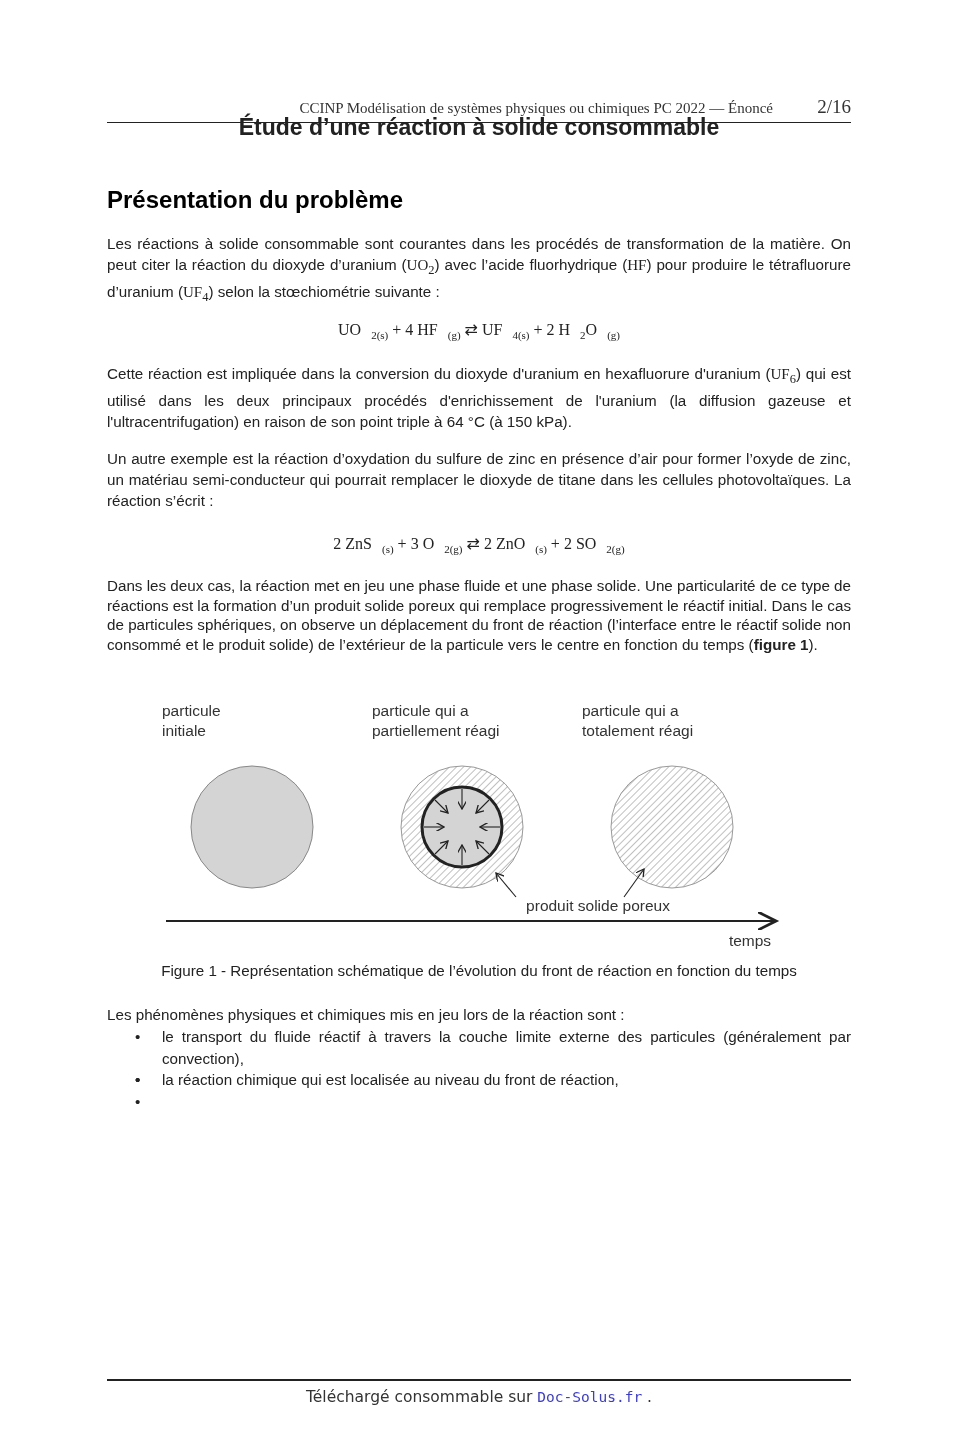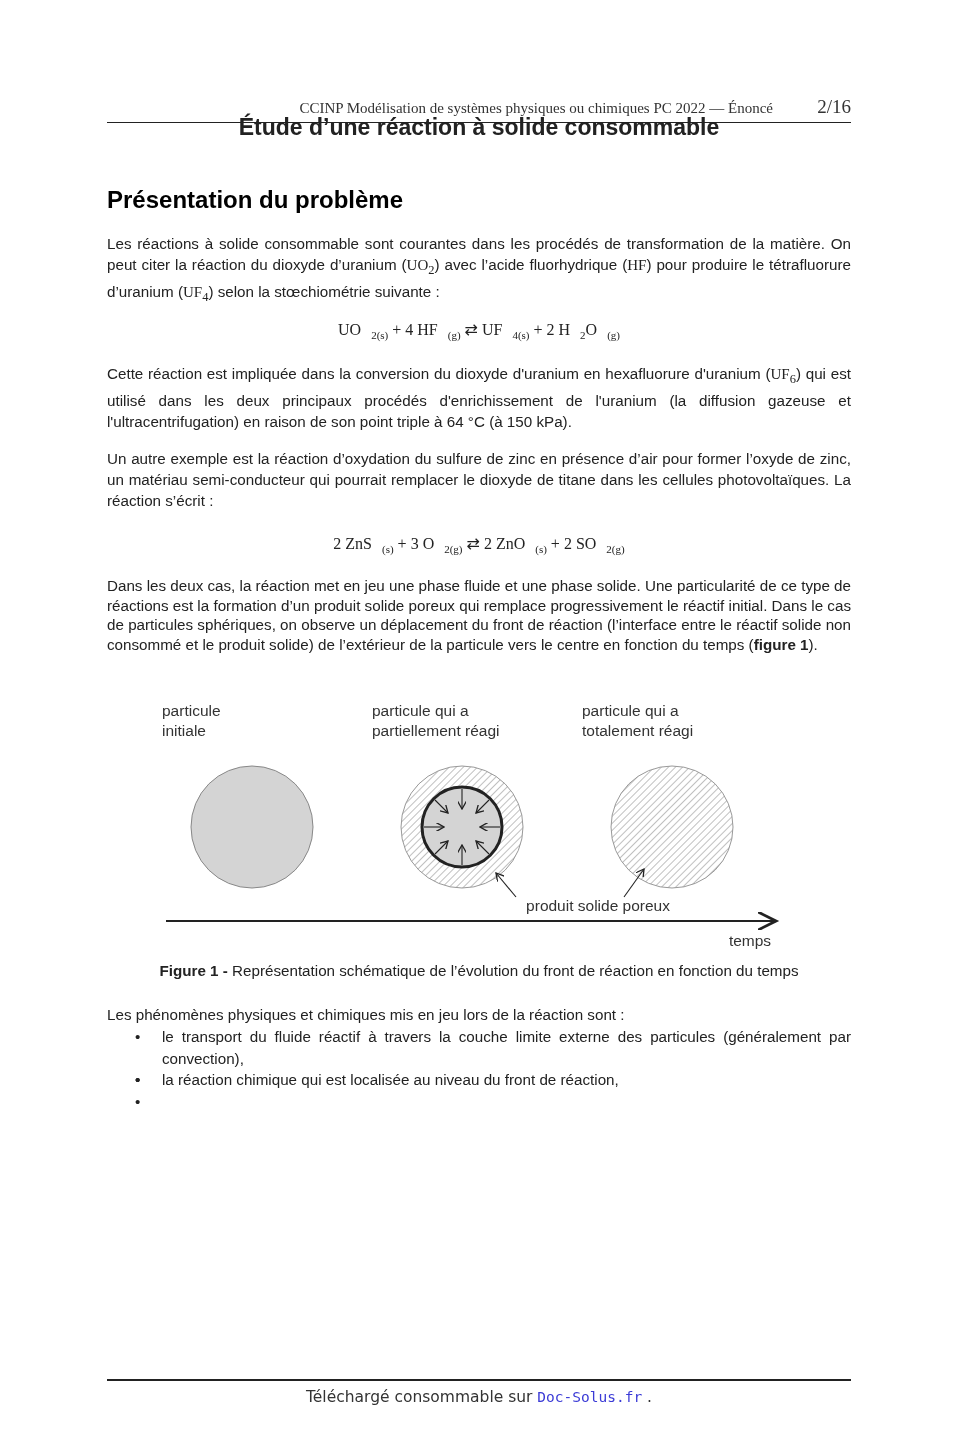--- a/index.html
+++ b/index.html
@@ -14,21 +14,21 @@
   .section { position: absolute; left: 107px; top: 186px; font-size: 24px; font-weight: bold; color: #000000; }
 
   .para { position: absolute; left: 107px; width: 744px; font-size: 15.2px; line-height: 21px; text-align: justify; color: #222; }
   .para .chem { font-family: "Liberation Serif", serif; font-size: 15px; }
   .eq { position: absolute; left: 107px; width: 744px; text-align: center; font-family: "Liberation Serif", serif; font-size: 16px; color: #222; }
   .eq sub { font-size: 11px; margin-left: 10px; }
 
   .figure { position: absolute; left: 160px; top: 695px; width: 640px; height: 260px; }
   .fig-label { position: absolute; text-align: left; font-size: 15.5px; line-height: 20px; color: #333; width: 180px; }
   .caption { position: absolute; left: 107px; width: 744px; top: 962px; text-align: center; font-size: 15.2px; color: #222; }
-  .caption b { font-weight: bold; }
+  .caption b { font-weight: normal; }
 
   .list { position: absolute; left: 107px; width: 744px; top: 1026px; margin: 0; padding: 0; list-style: none; }
   .list li { position: relative; padding-left: 55px; font-size: 15.2px; line-height: 21.5px; text-align: justify; color: #222; }
   .list li .bullet { position: absolute; left: 28px; top: 0; }
 
   .footer-rule { position: absolute; left: 107px; width: 744px; top: 1379px; border-top: 2px solid #222; }
   .footer { position: absolute; left: 107px; width: 744px; top: 1388px; text-align: center; font-size: 15.5px; color: #333; font-family: "DejaVu Sans", sans-serif; }
   .footer .link { color: #3b3bd6; font-family: "DejaVu Sans Mono", monospace; font-size: 14.5px; }
 </style>
 </head>

